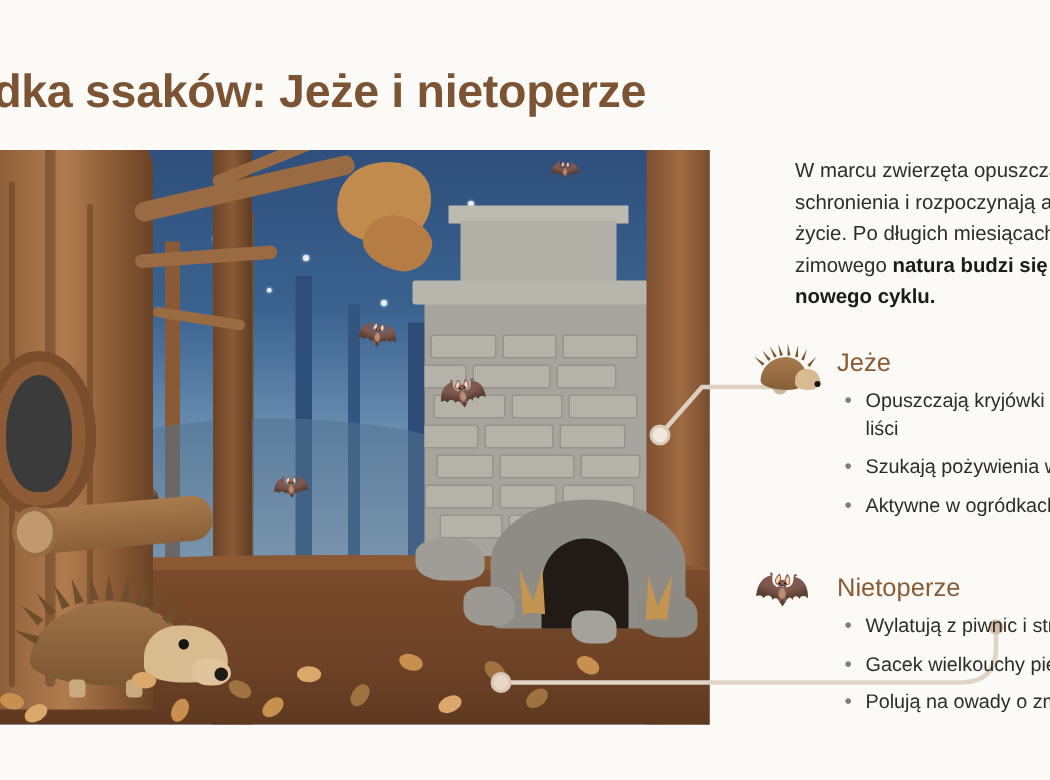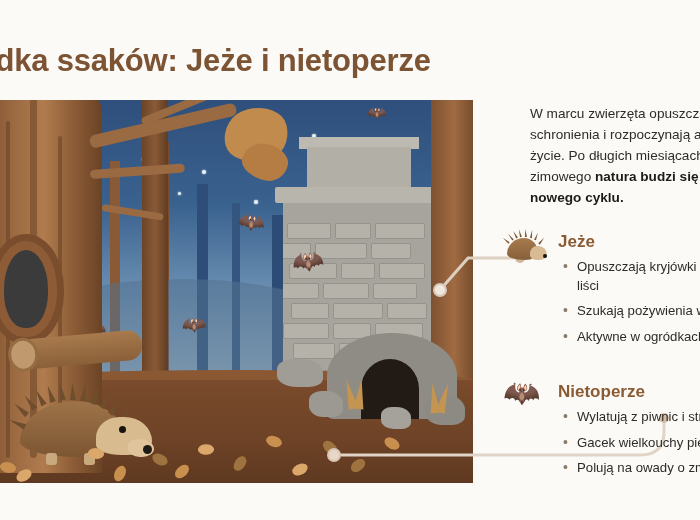--- a/index.html
+++ b/index.html
@@ -206,21 +206,21 @@
 
   .group{ position:absolute; left:505px; width:290px; }
   .group.g-hedge{ top:228px; }
   .group.g-bat{ top:378px; }
 
   .grp-icon{
     position:absolute; left:0; top:0; width:46px; height:40px;
   }
   .grp-head{
     position:absolute; left:53px; top:4px;
-    font-size:17px; font-weight:bold; color:#8a5a33;
+    font-size:17px; font-weight:normal; color:#8a5a33;
   }
   .bullets{
     position:absolute; left:58px; top:30px; width:235px;
     list-style:none;
     font-size:13.2px; line-height:1.42; color:#2e2c29;
   }
   .bullets li{
     position:relative; padding-left:14px; margin-bottom:7px;
     white-space:pre-wrap;
   }

